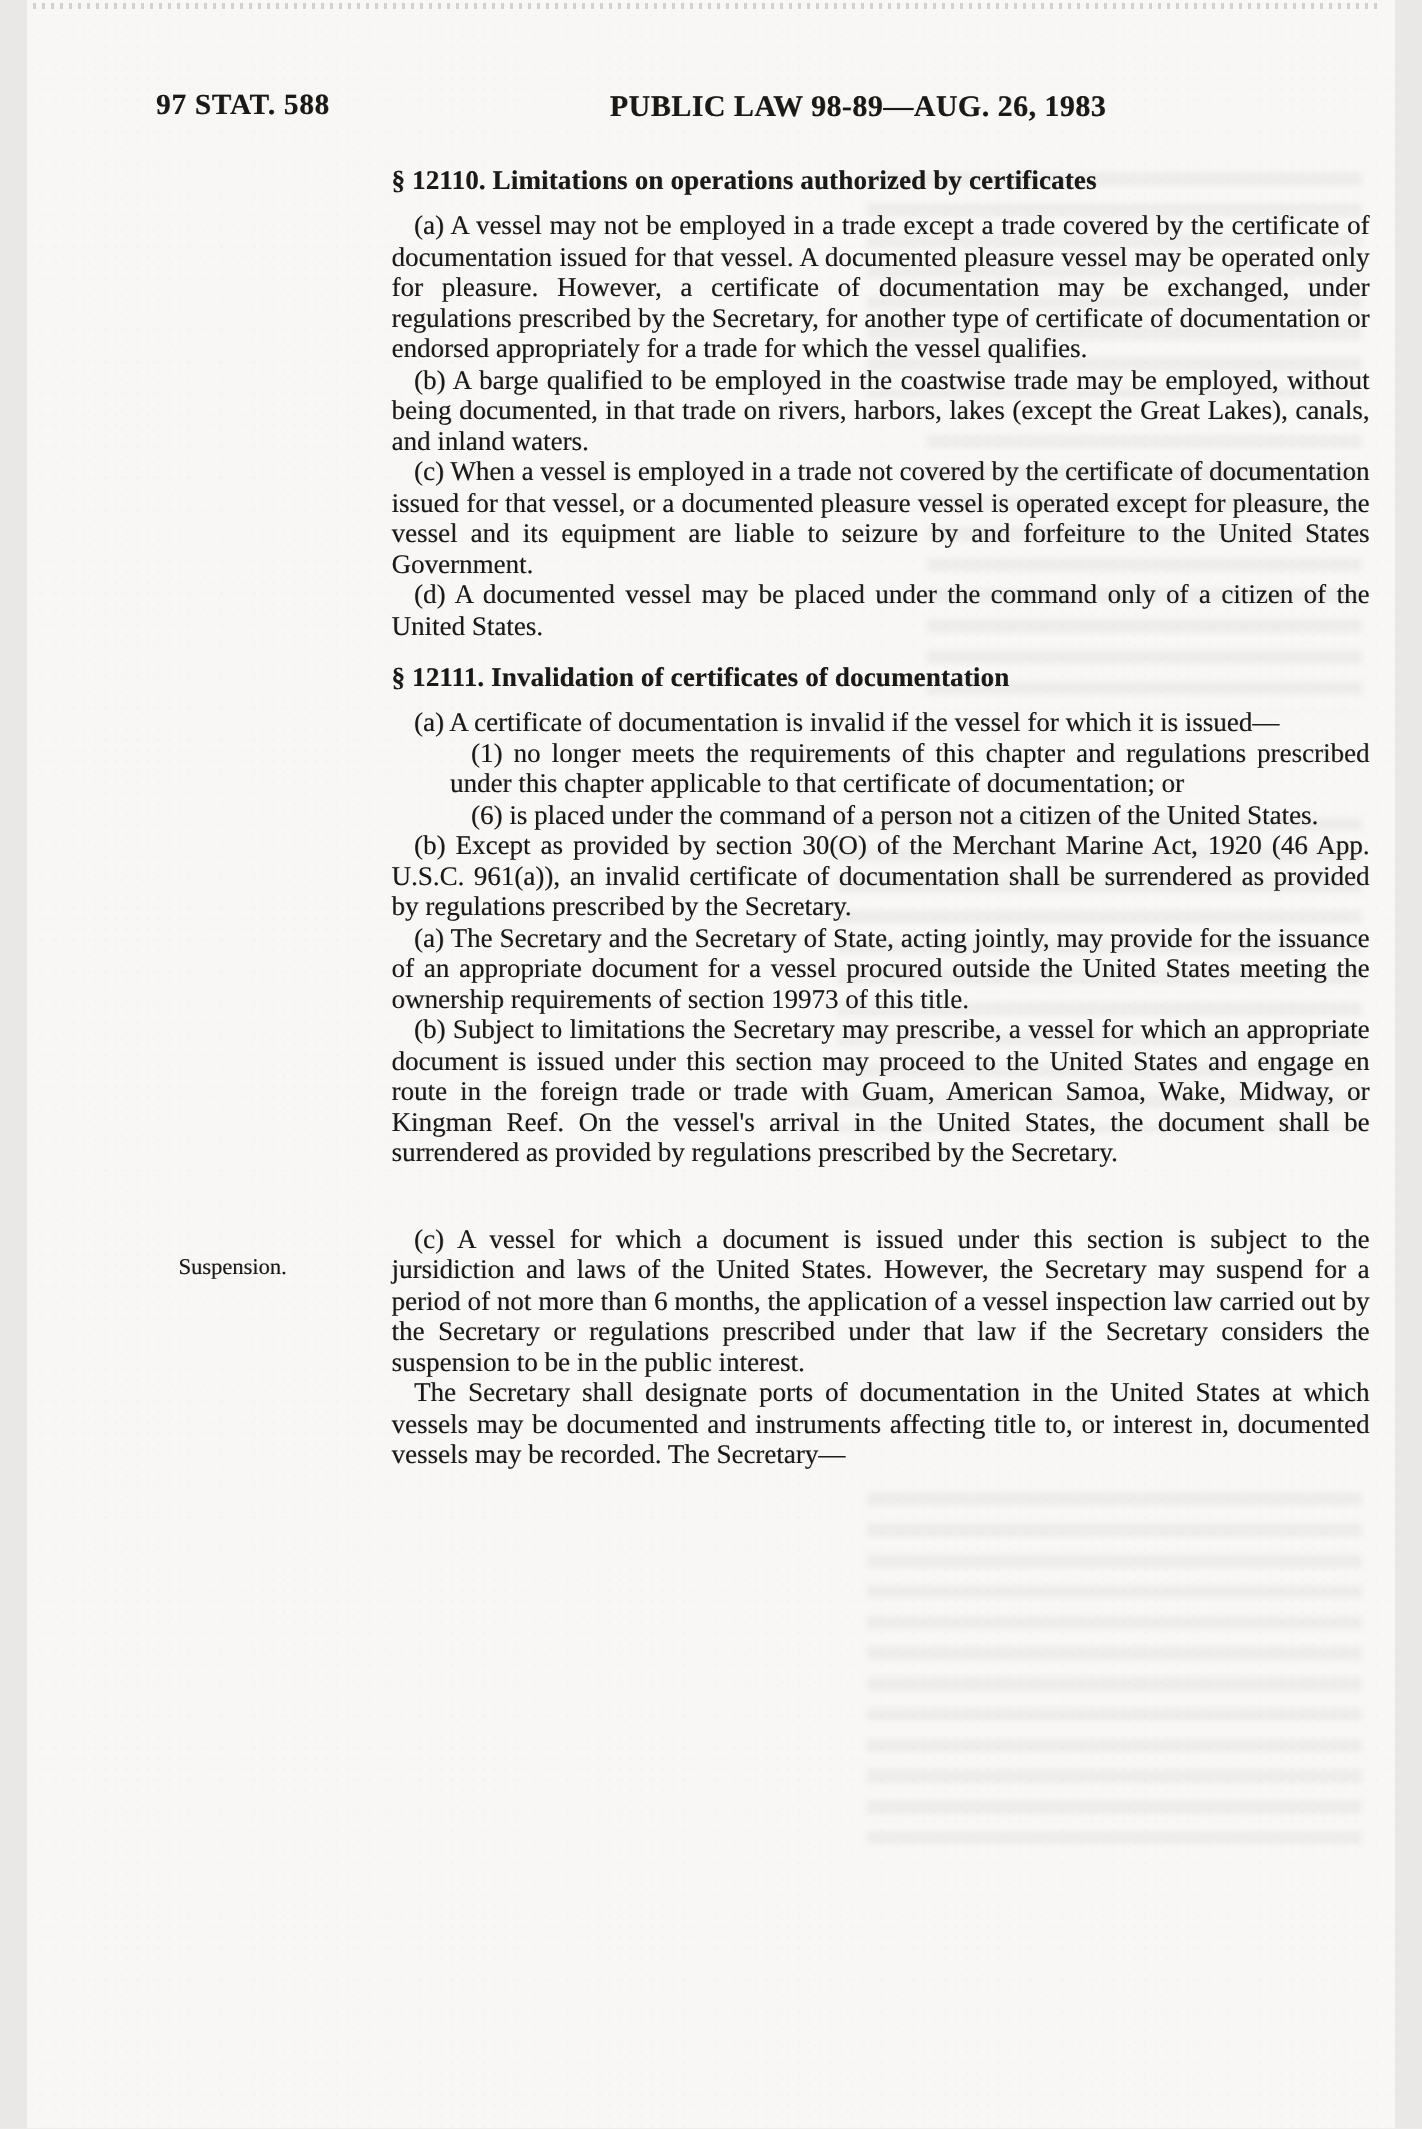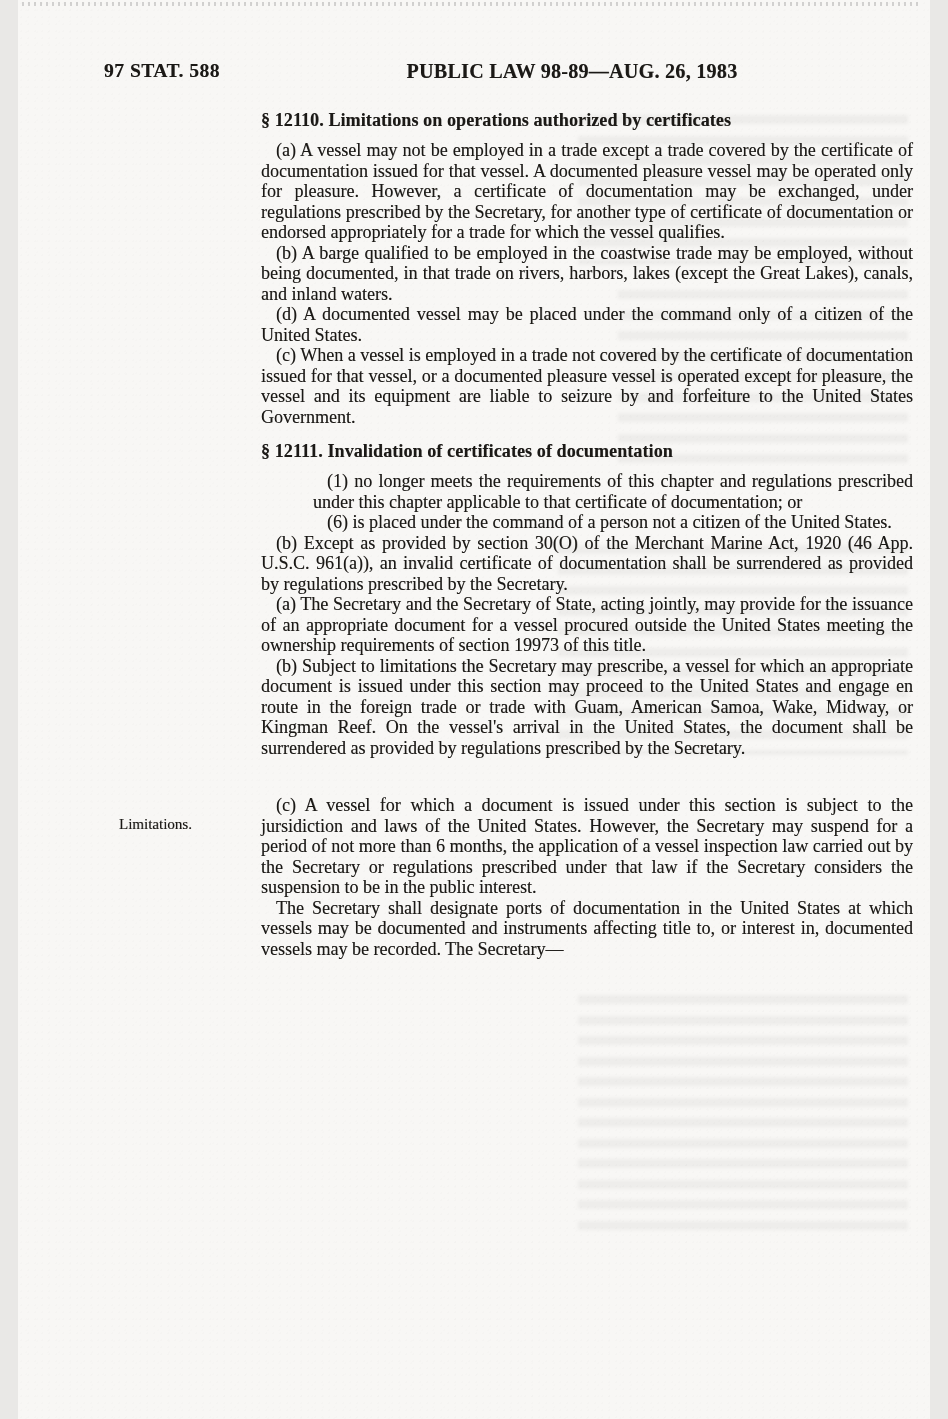--- a/index.html
+++ b/index.html
@@ -43,21 +43,21 @@
     font-size:18px;line-height:20.5px;
     text-align:justify;
     text-shadow:.3px 0 0 rgba(27,25,22,.45);
   }
   .heading{
     font-size:18px;line-height:21px;font-weight:700;
     margin:14px 0 9px 0;text-align:left;letter-spacing:.1px;
   }
   .sec:first-child .heading{margin-top:0;}
   .column p{margin:0;text-indent:15px;}
-  .column p.sub{margin-left:52px;text-indent:14px;}
+  .column p.sub{margin-left:39px;text-indent:14px;}
   .pwrap{position:relative;margin-top:37px;}
   .margin-note{
     position:absolute;left:-142px;top:21px;width:134px;
     font-size:15px;line-height:17px;text-align:left;text-indent:0;
   }
 </style>
 </head>
 <body>
 
 <div class="page">
@@ -71,37 +71,38 @@
 
   <div class="hdr-stat">97 STAT. 588</div>
   <div class="hdr-title">PUBLIC LAW 98-89—AUG. 26, 1983</div>
 
   <main class="column">
 
     <section class="sec">
       <h2 class="heading">§ 12110. Limitations on operations authorized by certificates</h2>
       <p>(a) A vessel may not be employed in a trade except a trade covered by the certificate of documentation issued for that vessel. A documented pleasure vessel may be operated only for pleasure. However, a certificate of documentation may be exchanged, under regulations prescribed by the Secretary, for another type of certificate of documentation or endorsed appropriately for a trade for which the vessel qualifies.</p>
       <p>(b) A barge qualified to be employed in the coastwise trade may be employed, without being documented, in that trade on rivers, harbors, lakes (except the Great Lakes), canals, and inland waters.</p>
+      <p>(c) When a vessel is employed in a trade not covered by the certificate of documentation issued for that vessel, or a documented pleasure vessel is operated except for pleasure, the vessel and its equipment are liable to seizure by and forfeiture to the United States Government.</p>
       <p>(d) A documented vessel may be placed under the command only of a citizen of the United States.</p>
-      <p>(c) When a vessel is employed in a trade not covered by the certificate of documentation issued for that vessel, or a documented pleasure vessel is operated except for pleasure, the vessel and its equipment are liable to seizure by and forfeiture to the United States Government.</p>
     </section>
 
     <section class="sec">
       <h2 class="heading">§ 12111. Invalidation of certificates of documentation</h2>
+      <p>(a) A certificate of documentation is invalid if the vessel for which it is issued—</p>
       <p class="sub">(1) no longer meets the requirements of this chapter and regulations prescribed under this chapter applicable to that certificate of documentation; or</p>
       <p class="sub">(6) is placed under the command of a person not a citizen of the United States.</p>
       <p>(b) Except as provided by section 30(O) of the Merchant Marine Act, 1920 (46 App. U.S.C. 961(a)), an invalid certificate of documentation shall be surrendered as provided by regulations prescribed by the Secretary.</p>
     </section>
 
     <section class="sec">
       <p>(a) The Secretary and the Secretary of State, acting jointly, may provide for the issuance of an appropriate document for a vessel procured outside the United States meeting the ownership requirements of section 19973 of this title.</p>
       <p>(b) Subject to limitations the Secretary may prescribe, a vessel for which an appropriate document is issued under this section may proceed to the United States and engage en route in the foreign trade or trade with Guam, American Samoa, Wake, Midway, or Kingman Reef. On the vessel's arrival in the United States, the document shall be surrendered as provided by regulations prescribed by the Secretary.</p>
       <div class="pwrap">
         <p>(c) A vessel for which a document is issued under this section is subject to the jursidiction and laws of the United States. However, the Secretary may suspend for a period of not more than 6 months, the application of a vessel inspection law carried out by the Secretary or regulations prescribed under that law if the Secretary considers the suspension to be in the public interest.</p>
-        <span class="margin-note">Limitations.</span>
+        <span class="margin-note">Suspension.</span>
       </div>
     </section>
 
     <section class="sec">
       <p>The Secretary shall designate ports of documentation in the United States at which vessels may be documented and instruments affecting title to, or interest in, documented vessels may be recorded. The Secretary—</p>
     </section>
 
   </main>
 </div>
 

